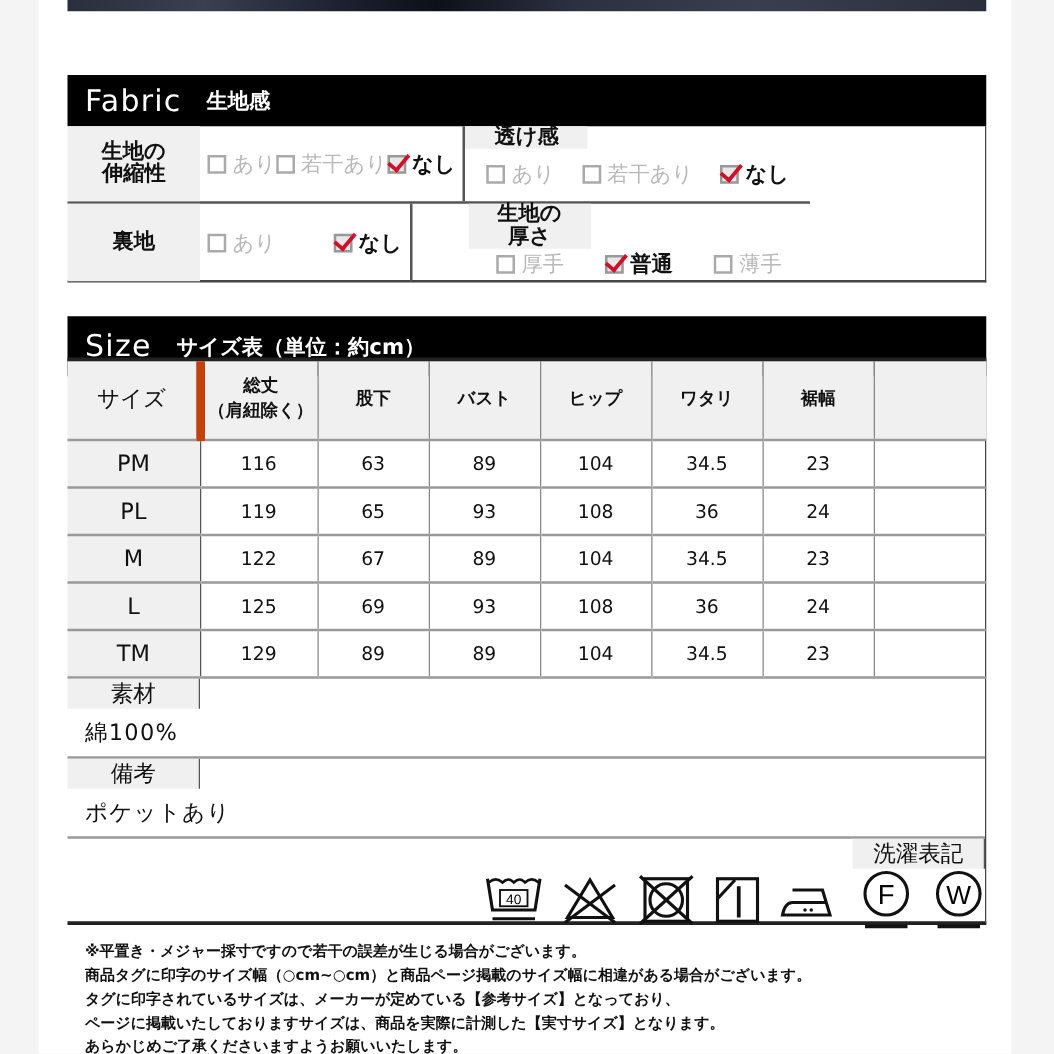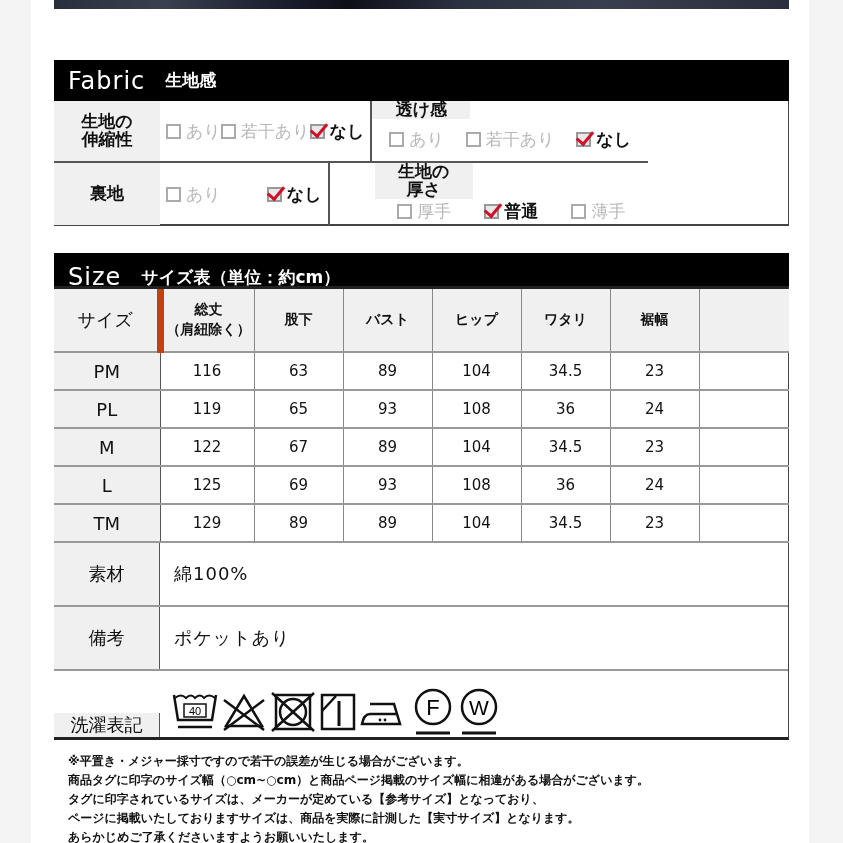--- a/index.html
+++ b/index.html
@@ -38,27 +38,27 @@
   .size { position: absolute; left: 54px; top: 286px; width: 735px; border-top: 3px solid #222; border-right: 1px solid #444; }
   .size table { width: 735px; border-collapse: collapse; table-layout: fixed; }
   .size td { border-left: 1px solid #888; border-bottom: 2px solid #999; text-align: center; font-size: 15px; height: 38px; }
   .size tr.head td { height: 63px; background: #f0f0f0; font-weight: bold; font-size: 14px; line-height: 1.4; }
   .size tr.head td.first { font-size: 18px; font-weight: normal; }
   .size td.rowhead { background: #f0f0f0; font-size: 18px; border-left: none; border-right: 1px solid #555; }
   .size tr.head td.first { border-left: none; border-right: 7px solid #c2410c; }
 
   
   .info { position: absolute; left: 54px; top: 543px; width: 735px; border-right: 1px solid #444; border-bottom: 3px solid #222; }
-  .irow { display: flex; border-bottom: 2px solid #999; }
+  .irow { display: flex; border-bottom: 2px solid #999; flex-direction: column; }
   .irow:last-child { border-bottom: none; }
   .ilabel { width: 106px; background: #f0f0f0; display: flex; align-items: center; justify-content: center; font-size: 18px; border-right: 1px solid #555; }
   .ival { flex: 1; display: flex; align-items: center; padding-left: 14px; font-size: 18px; letter-spacing: 1px; }
   .irow.h64 { height: 64px; }
   .irow.h66 { height: 66px; align-items: flex-end; }
-  .care { display: flex; align-items: center; gap: 4px; padding-left: 12px; margin-top: 12px; }
+  .care { display: flex; align-items: center; gap: 16px; padding-left: 12px; }
   .care svg { display: block; }
 
   .notes { position: absolute; left: 68px; top: 752px; font-size: 12px; font-weight: bold; line-height: 19px; color: #111; }
 </style>
 </head>
 <body>
 
 <div class="page"></div>
 <div class="photo-strip"></div>
 

